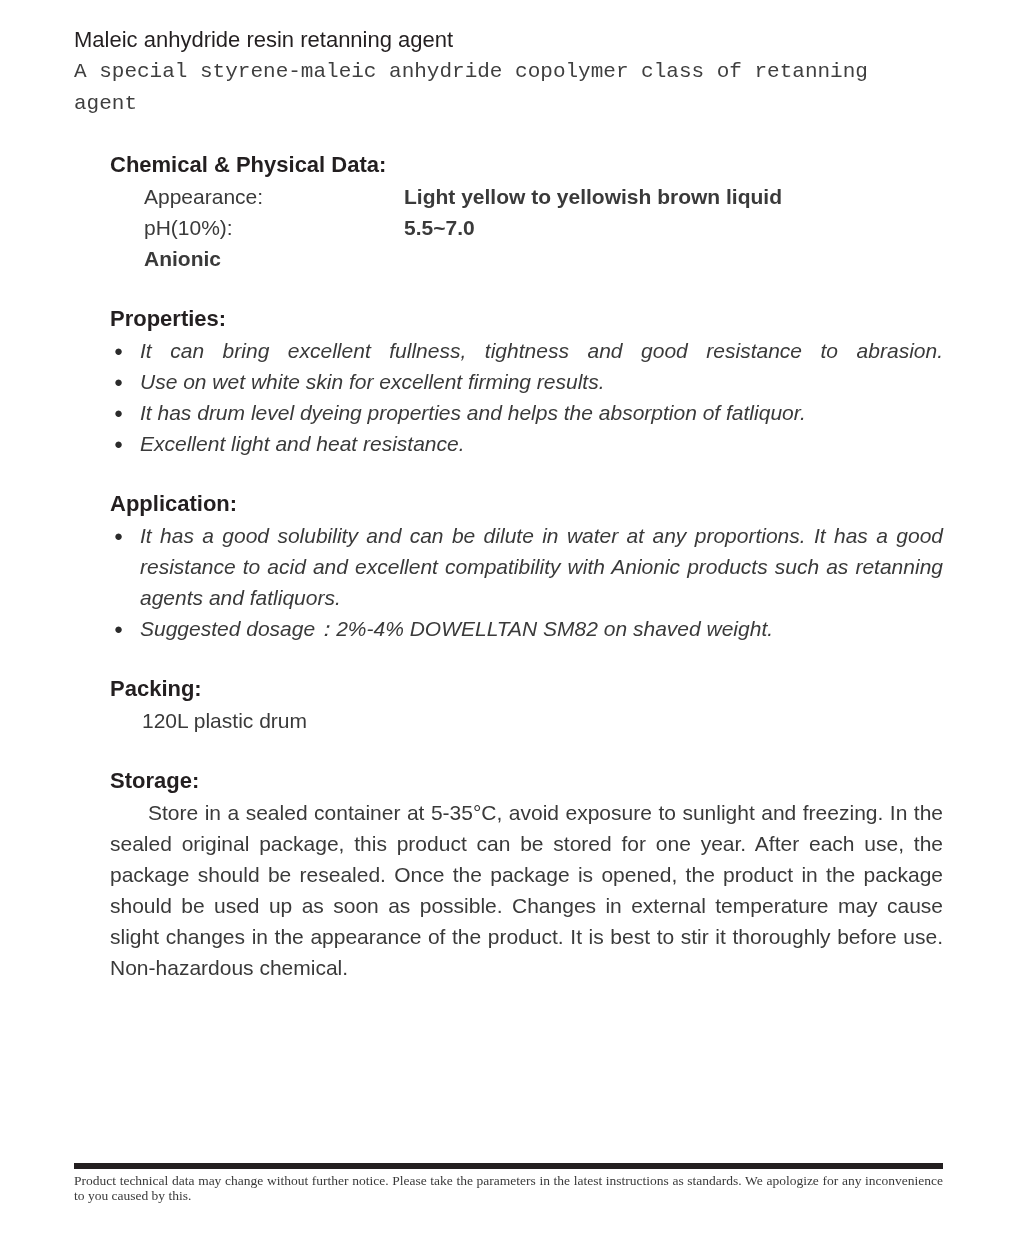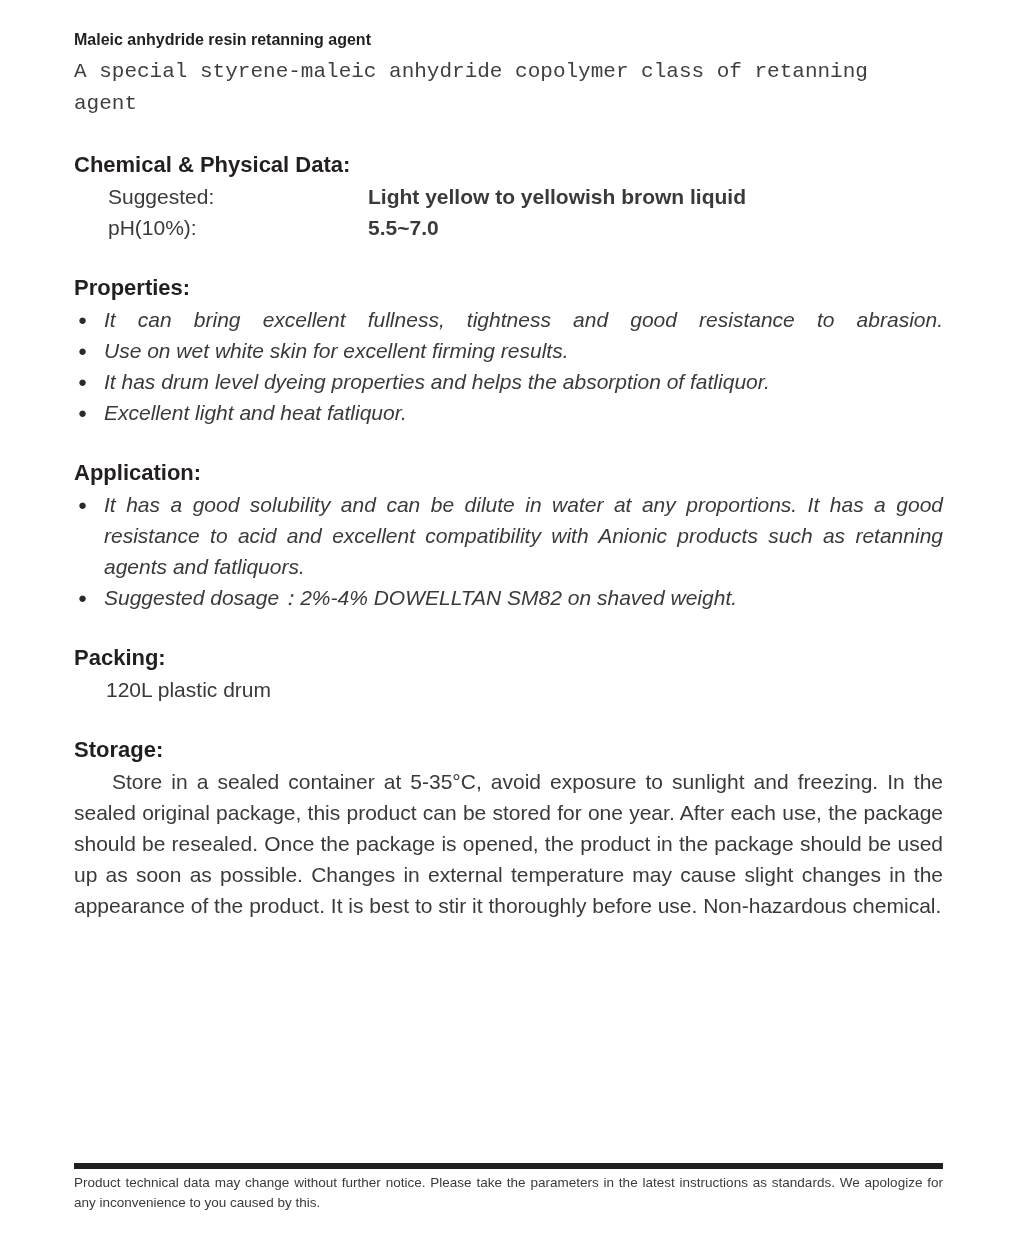--- a/index.html
+++ b/index.html
@@ -18,33 +18,33 @@
     position: absolute;
     top: 0; left: 0; right: 0; bottom: 0;
     padding: 24px 74px 0 74px;
     box-sizing: border-box;
     color: #3a3a3a;
     font-size: 21px;
     line-height: 31px;
   }
   .title {
     margin: 0;
-    font-size: 16px;
+    font-size: 22px;
     line-height: 32px;
-    font-weight: 700;
+    font-weight: 400;
     color: #231f20;
   }
   .subtitle {
     margin: 0;
     font-size: 21px;
     line-height: 32px;
     color: #3f3f3f;
     font-family: Liberation Mono, monospace;
   }
-  .section { margin-top: 29px; }
+  .section { margin-top: 29px; margin-left: 36px; }
   .section-heading {
     margin: 0;
     font-size: 22px;
     line-height: 32px;
     font-weight: 700;
     color: #231f20;
   }
   
   .data-rows { margin: 0; }
   .data-row {
@@ -85,45 +85,47 @@
     right: 74px;
     top: 1163px;
   }
   .footer-rule {
     height: 6px;
     background: #231f20;
   }
   .footer-text {
     margin: 4px 0 0 0;
     font-size: 13.5px;
-    line-height: 20px;
+    line-height: 15px;
     color: #3a3a3a;
     text-align: justify;
+    font-family: Liberation Serif, serif;
   }
 </style>
 </head>
 <body>
 
 <div class="doc">
 
   <h1 class="title">Maleic anhydride resin retanning agent</h1>
   <p class="subtitle">A special styrene-maleic anhydride copolymer class of retanning agent</p>
 
   <div class="section">
     <h2 class="section-heading">Chemical &amp; Physical Data:</h2>
     <div class="data-rows">
       <div class="data-row">
-        <span class="data-label">Suggested:</span>
+        <span class="data-label">Appearance:</span>
         <span class="data-value">Light yellow to yellowish brown liquid</span>
       </div>
       <div class="data-row">
         <span class="data-label">pH(10%):</span>
         <span class="data-value">5.5~7.0</span>
       </div>
       <div class="data-row">
+        <span class="data-value">Anionic</span>
       </div>
     </div>
   </div>
 
   <div class="section">
     <h2 class="section-heading">Properties:</h2>
     <div class="bullet-list">
       <div class="bullet-item">
         <span class="bullet-marker">●</span>
         <span class="bullet-text fill-line">It can bring excellent fullness, tightness and good resistance to abrasion.</span>
@@ -131,21 +133,21 @@
       <div class="bullet-item">
         <span class="bullet-marker">●</span>
         <span class="bullet-text">Use on wet white skin for excellent firming results.</span>
       </div>
       <div class="bullet-item">
         <span class="bullet-marker">●</span>
         <span class="bullet-text">It has drum level dyeing properties and helps the absorption of fatliquor.</span>
       </div>
       <div class="bullet-item">
         <span class="bullet-marker">●</span>
-        <span class="bullet-text">Excellent light and heat fatliquor.</span>
+        <span class="bullet-text">Excellent light and heat resistance.</span>
       </div>
     </div>
   </div>
 
   <div class="section">
     <h2 class="section-heading">Application:</h2>
     <div class="bullet-list">
       <div class="bullet-item">
         <span class="bullet-marker">●</span>
         <span class="bullet-text justified">It has a good solubility and can be dilute in water at any proportions. It has a good resistance to acid and excellent compatibility with Anionic products such as retanning agents and fatliquors.</span>

